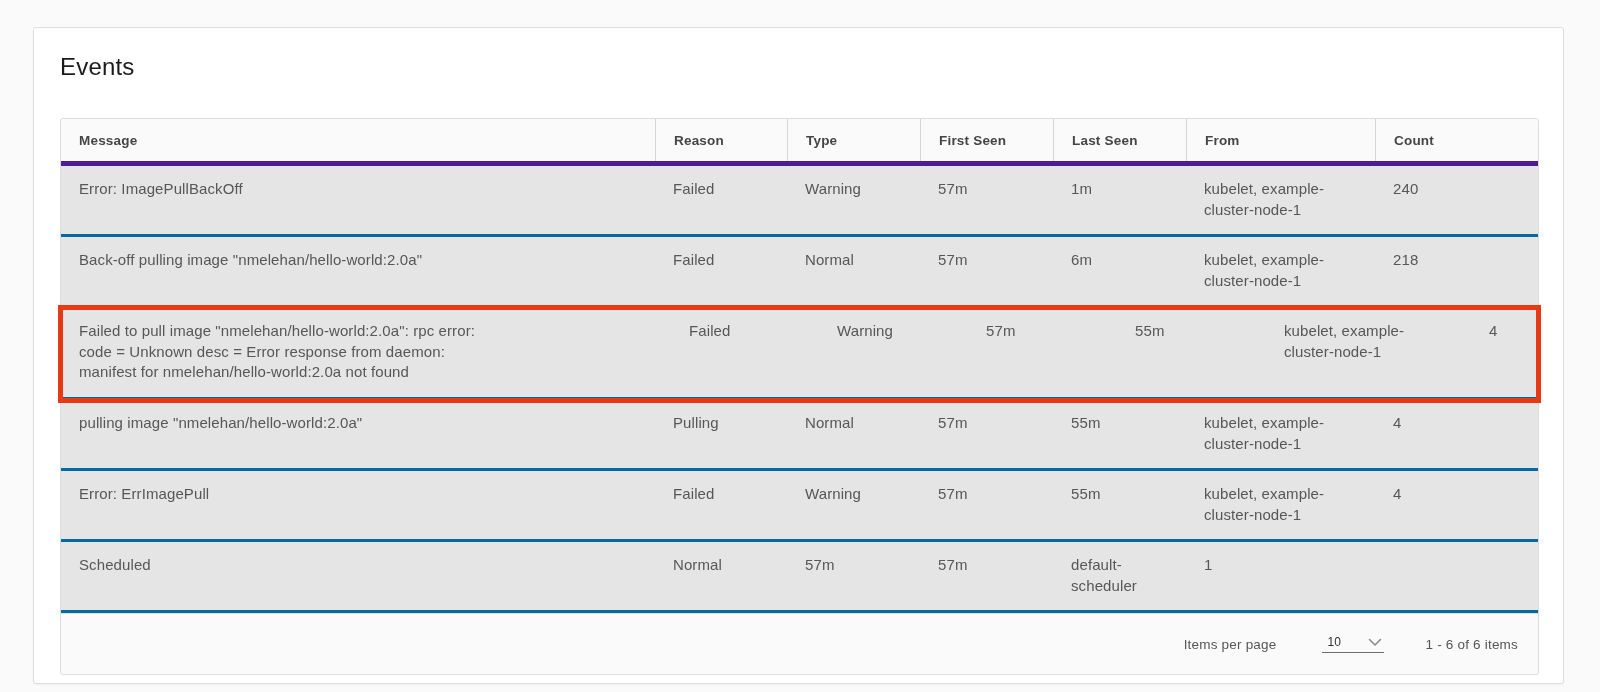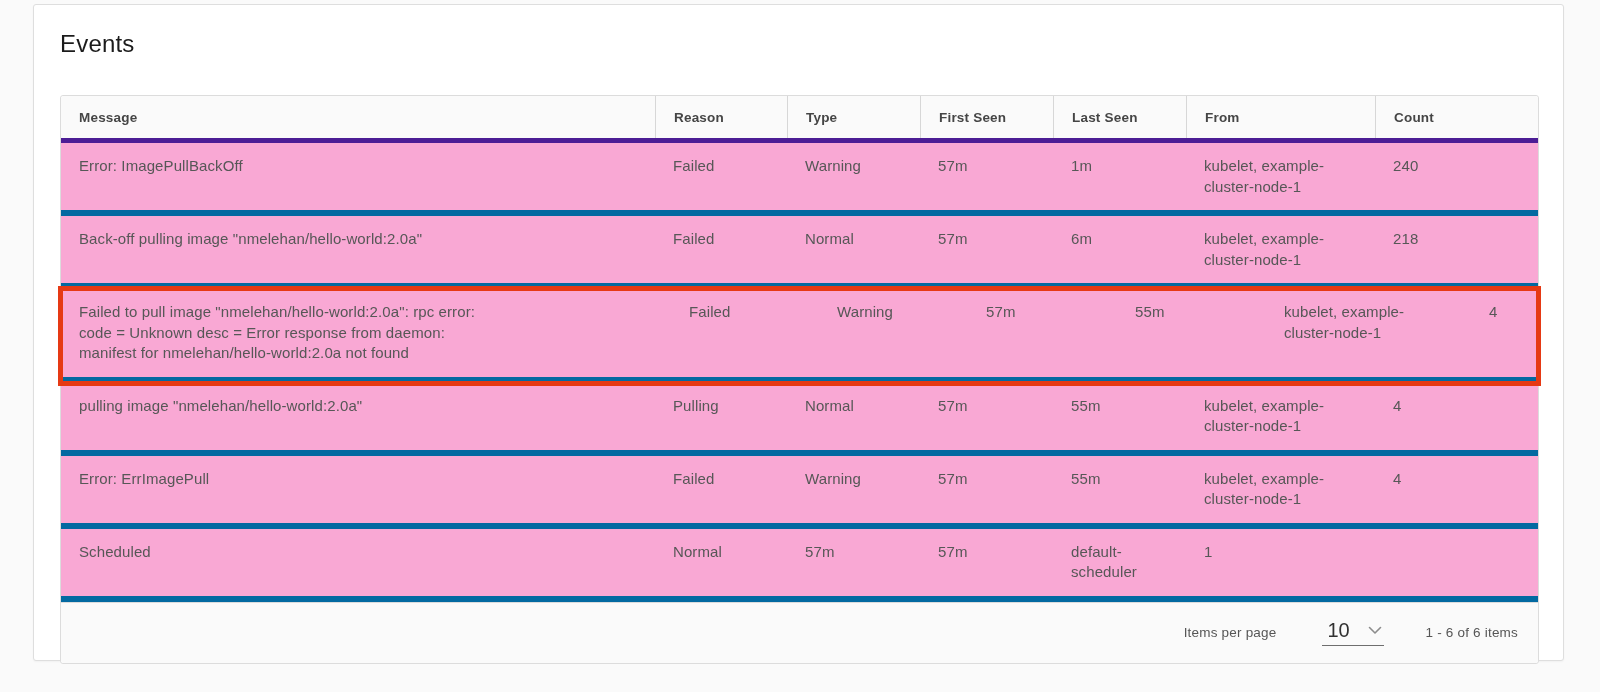--- a/index.html
+++ b/index.html
@@ -5,21 +5,21 @@
   * { box-sizing: border-box; margin: 0; padding: 0; }
   html, body {
     width: 1600px; height: 692px;
     background: #fafafa;
     font-family: "Liberation Sans", sans-serif;
     color: #565656;
     overflow: hidden;
   }
   .card {
     position: absolute;
-    left: 33px; top: 4px;
+    left: 33px; top: 27px;
     width: 1531px; height: 657px;
     background: #ffffff;
     border: 1px solid #dedede;
     border-radius: 3px;
     box-shadow: 0 1px 2px rgba(0,0,0,0.04);
     padding: 25px 25px 0 26px;
   }
   .card-title {
     font-size: 24px;
     font-weight: 400;
@@ -47,23 +47,23 @@
     padding: 0 12px 0 18px;
     font-size: 13.5px;
     font-weight: 700;
     color: #454545;
     letter-spacing: 0.2px;
   }
   .th + .th { border-left: 1px solid #d7d7d7; }
   .dg-row {
     display: grid;
     grid-template-columns: 594px 132px 133px 133px 133px 189px 163px;
-    border-bottom: 6px solid #0369a1;
+    border-bottom: 3px solid #0369a1;
     min-height: 71px;
-    background: #f9a8d4;
+    background: #e5e5e5;
   }
   .td {
     padding: 13px 12px 13px 18px;
     font-size: 15px;
     line-height: 20.5px;
     color: #575757;
     letter-spacing: 0.1px;
   }
   .td.message .txt { display: block; max-width: 424px; }
   .dg-row.highlighted {
@@ -88,21 +88,21 @@
   .ipp-select {
     display: inline-flex;
     align-items: center;
     justify-content: space-between;
     width: 62px;
     padding: 0 2px 3px 6px;
     border-bottom: 1px solid #6e6e6e;
     margin-right: 42px;
     cursor: pointer;
   }
-  .ipp-value { font-size: 20px; color: #313131; }
+  .ipp-value { font-size: 12px; color: #313131; }
   .chevron { display: inline-block; line-height: 0; }
   .range-text { letter-spacing: 0.2px; }
 </style>
 </head>
 <body>
 
 <div class="card">
   <h2 class="card-title">Events</h2>
 
   <div class="datagrid">

